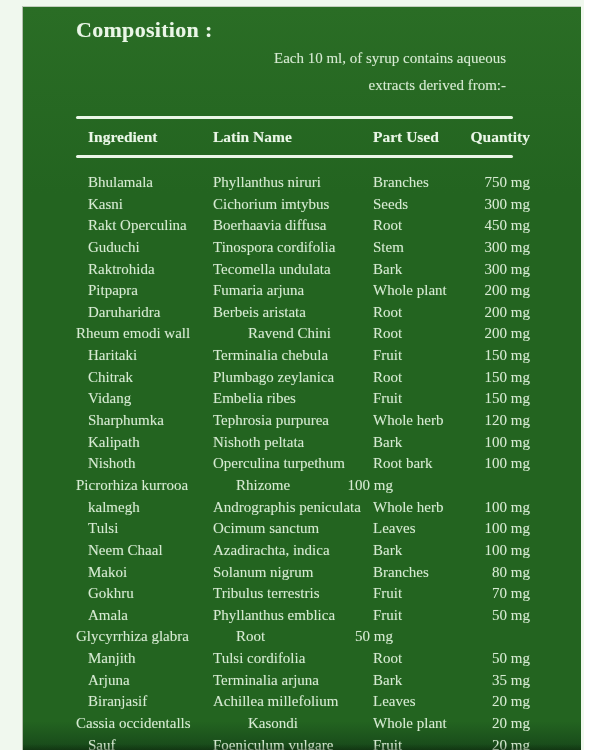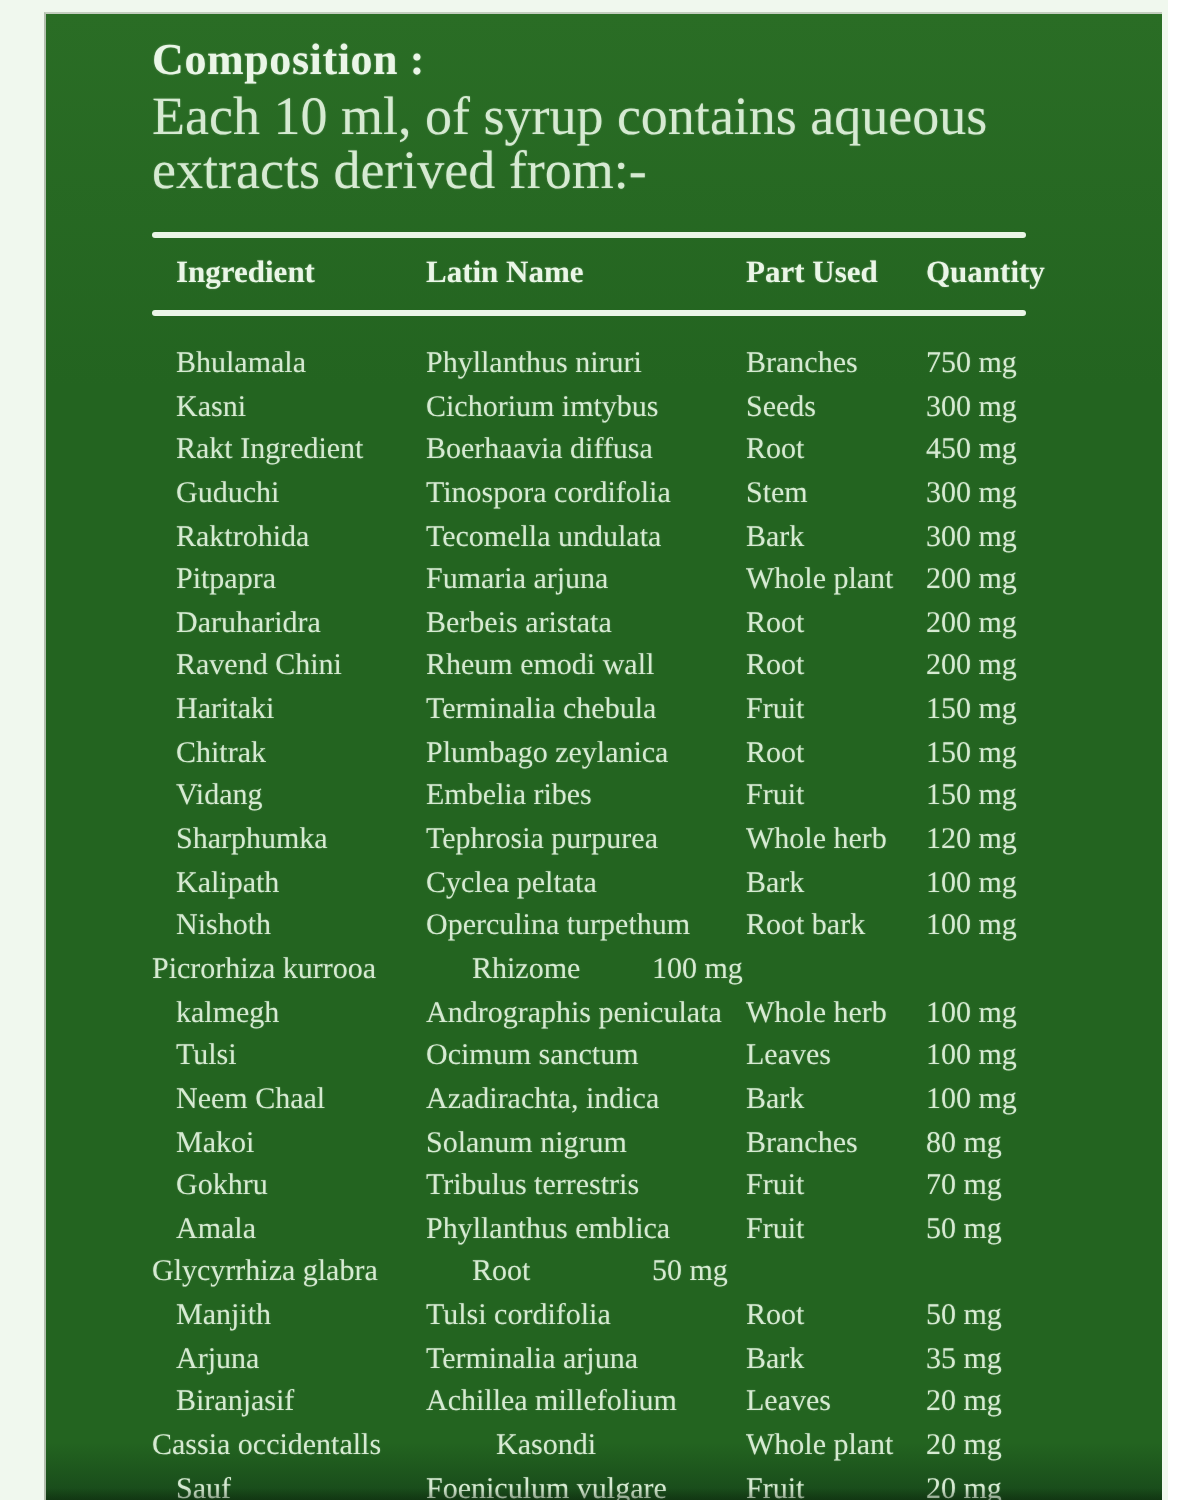--- a/index.html
+++ b/index.html
@@ -27,22 +27,23 @@
     background:linear-gradient(to bottom,rgba(8,28,6,0),rgba(8,28,6,0.45));
     pointer-events:none;
   }
   .heading{
     position:absolute;left:53px;top:10px;
     font-size:22px;font-weight:bold;color:var(--text-bright);
     letter-spacing:0.3px;text-shadow:0 0 1px rgba(234,246,231,0.4);
   }
   .subtitle{
     position:absolute;left:53px;top:38px;width:430px;
-    font-size:27px;line-height:27px;color:var(--text-body);
+    font-size:15px;line-height:27px;color:var(--text-body);
     text-shadow:0 0 1px rgba(214,234,210,0.35);
+    text-align:right;
   }
   .rule{
     position:absolute;left:53px;width:437px;height:3px;
     background:var(--text-bright);border-radius:2px;
   }
   .rule-top{top:109px;}
   .rule-mid{top:148px;}
   .thead{
     position:absolute;left:53px;top:121px;width:442px;display:flex;
     font-size:15.5px;font-weight:bold;color:var(--text-bright);
@@ -51,21 +52,21 @@
   .tbody{
     position:absolute;left:53px;top:165px;width:442px;
     font-size:15px;color:var(--text-body);
     text-shadow:0 0 1px rgba(214,234,210,0.3);
   }
   .row{display:flex;height:21.65px;line-height:21.65px;white-space:nowrap;}
   .col{display:block;flex:none;}
   .c1{width:125px;margin-left:12px;}
   .c2{width:160px;}
   .c3{width:90px;}
-  .c4{width:67px;text-align:left;}
+  .c4{width:67px;text-align:right;}
 </style>
 </head>
 <body>
 
 <div class="page">
   <div class="panel">
 
     <div class="heading">Composition :</div>
 
     <div class="subtitle">
@@ -91,21 +92,21 @@
           <span class="col c3">Branches</span>
           <span class="col c4">750 mg</span>
         </div>
         <div class="row">
           <span class="col c1">Kasni</span>
           <span class="col c2">Cichorium imtybus</span>
           <span class="col c3">Seeds</span>
           <span class="col c4">300 mg</span>
         </div>
         <div class="row">
-          <span class="col c1">Rakt Ingredient</span>
+          <span class="col c1">Rakt Operculina</span>
           <span class="col c2">Boerhaavia diffusa</span>
           <span class="col c3">Root</span>
           <span class="col c4">450 mg</span>
         </div>
         <div class="row">
           <span class="col c1">Guduchi</span>
           <span class="col c2">Tinospora cordifolia</span>
           <span class="col c3">Stem</span>
           <span class="col c4">300 mg</span>
         </div>
@@ -121,22 +122,22 @@
           <span class="col c3">Whole plant</span>
           <span class="col c4">200 mg</span>
         </div>
         <div class="row">
           <span class="col c1">Daruharidra</span>
           <span class="col c2">Berbeis aristata</span>
           <span class="col c3">Root</span>
           <span class="col c4">200 mg</span>
         </div>
         <div class="row">
+          <span class="col c2">Rheum emodi wall</span>
           <span class="col c1">Ravend Chini</span>
-          <span class="col c2">Rheum emodi wall</span>
           <span class="col c3">Root</span>
           <span class="col c4">200 mg</span>
         </div>
         <div class="row">
           <span class="col c1">Haritaki</span>
           <span class="col c2">Terminalia chebula</span>
           <span class="col c3">Fruit</span>
           <span class="col c4">150 mg</span>
         </div>
         <div class="row">
@@ -152,21 +153,21 @@
           <span class="col c4">150 mg</span>
         </div>
         <div class="row">
           <span class="col c1">Sharphumka</span>
           <span class="col c2">Tephrosia purpurea</span>
           <span class="col c3">Whole herb</span>
           <span class="col c4">120 mg</span>
         </div>
         <div class="row">
           <span class="col c1">Kalipath</span>
-          <span class="col c2">Cyclea peltata</span>
+          <span class="col c2">Nishoth peltata</span>
           <span class="col c3">Bark</span>
           <span class="col c4">100 mg</span>
         </div>
         <div class="row">
           <span class="col c1">Nishoth</span>
           <span class="col c2">Operculina turpethum</span>
           <span class="col c3">Root bark</span>
           <span class="col c4">100 mg</span>
         </div>
         <div class="row">

